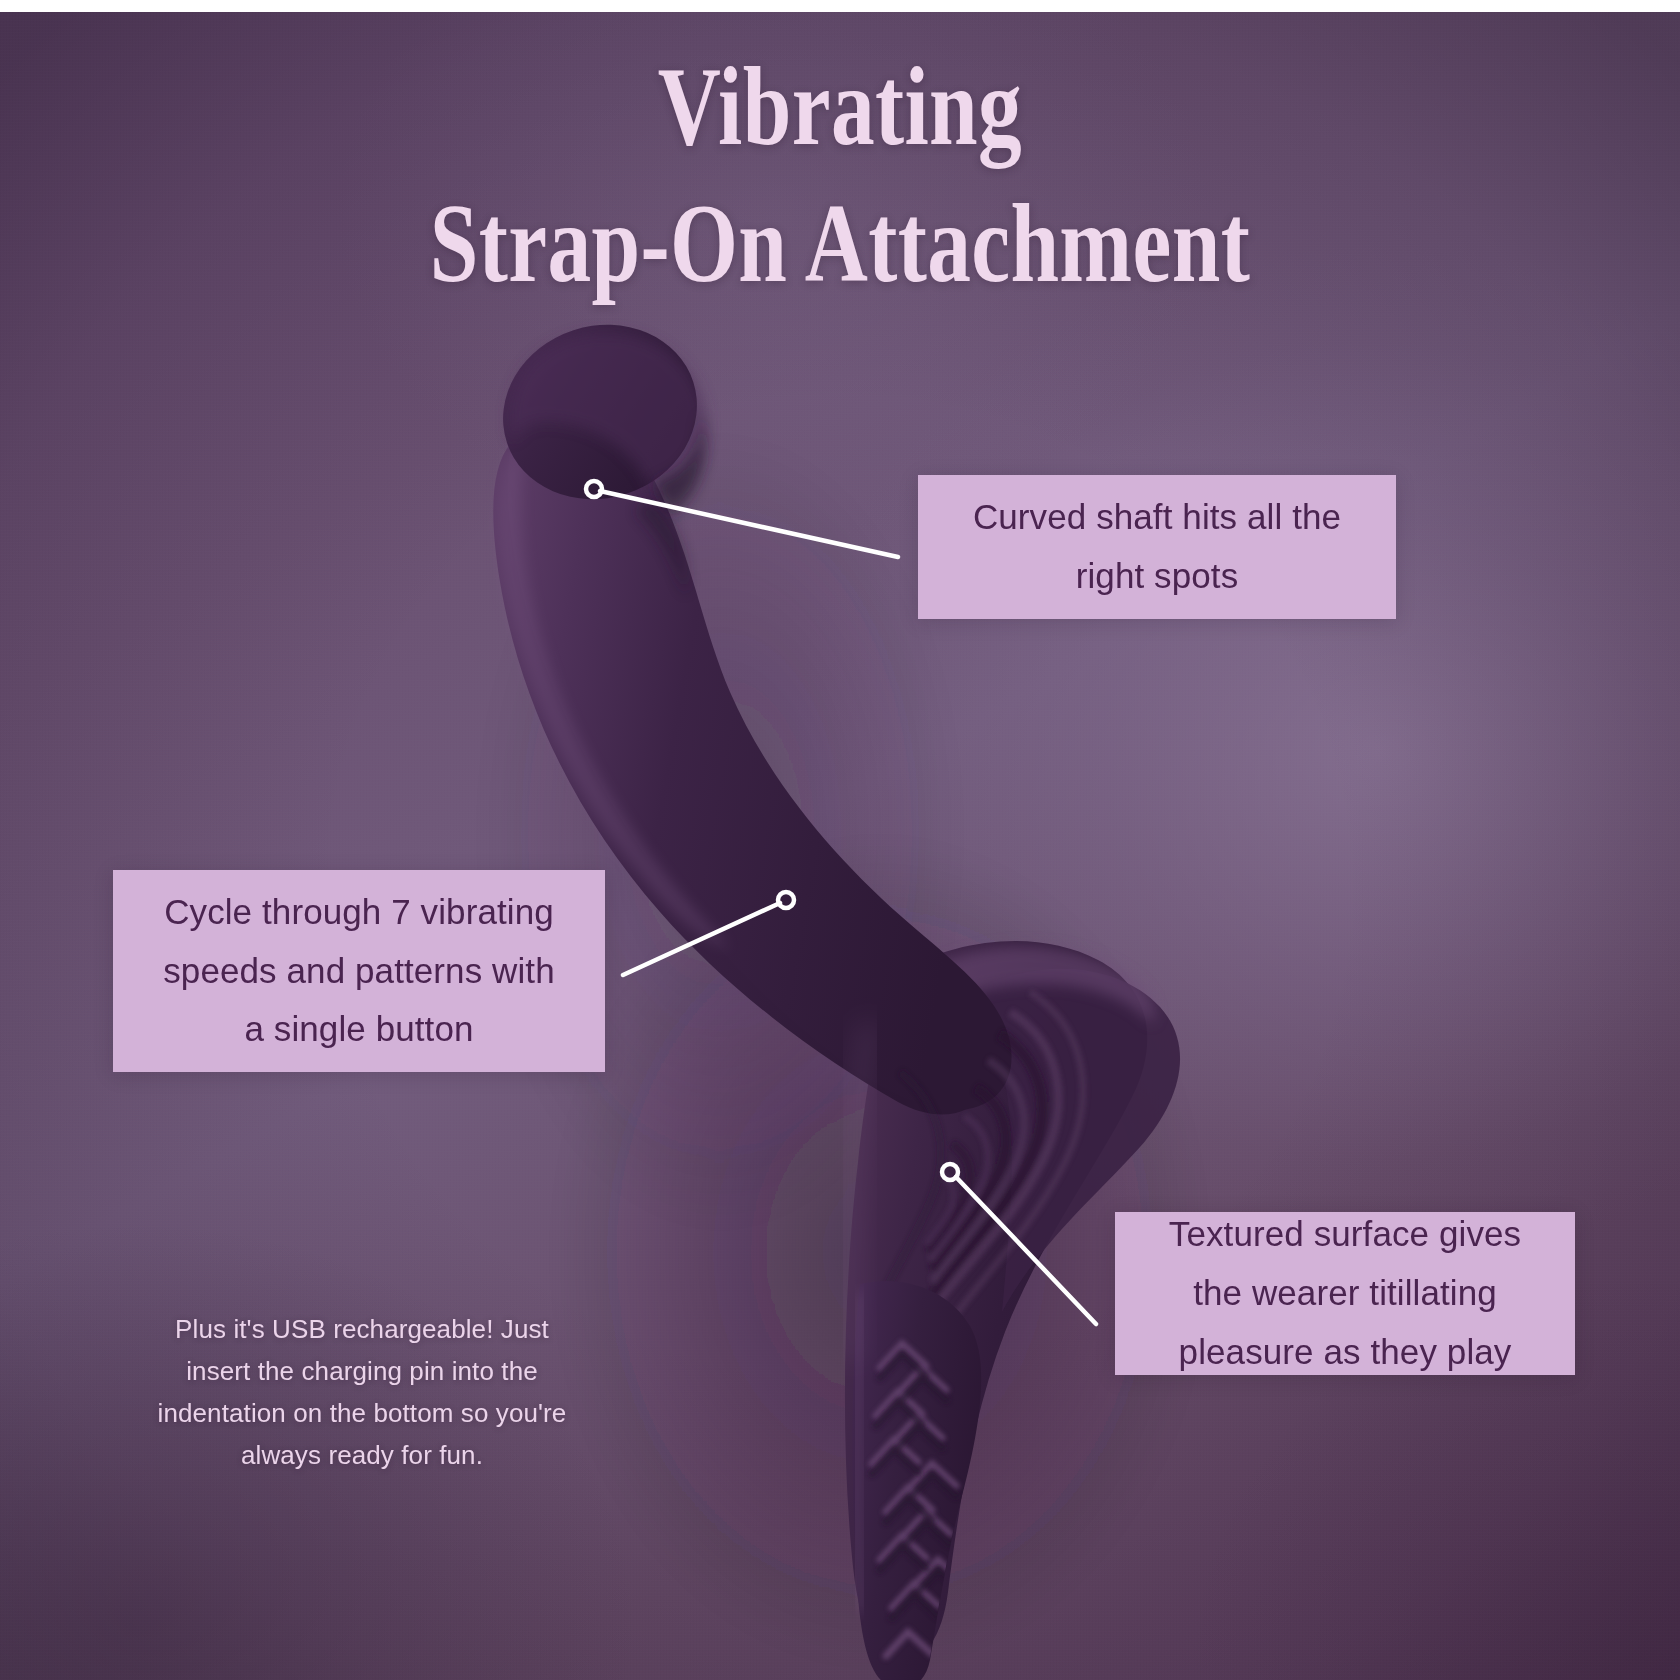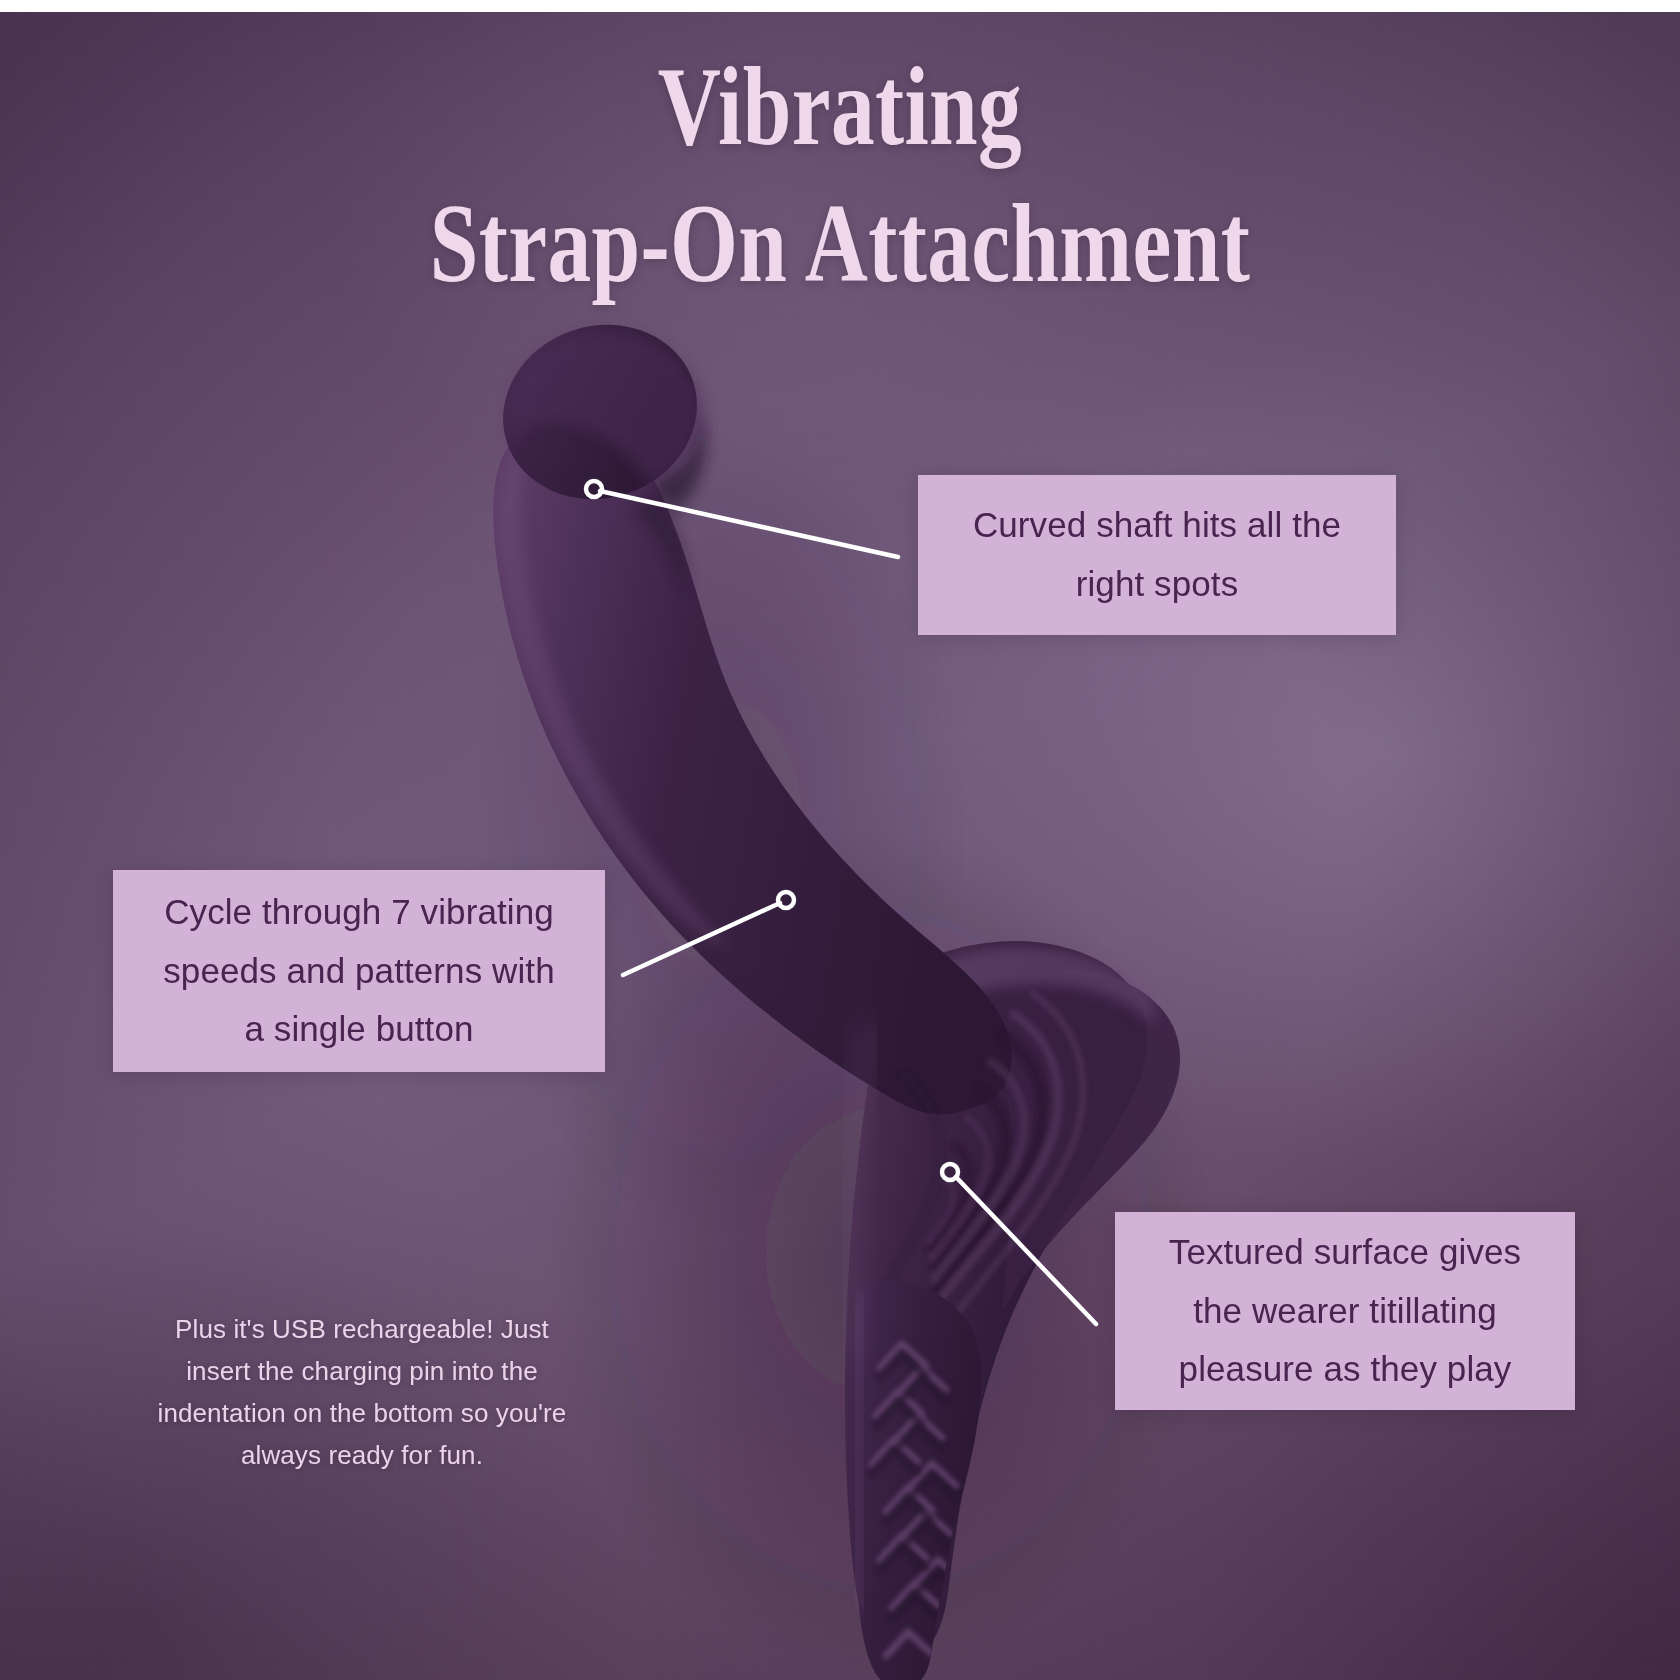--- a/index.html
+++ b/index.html
@@ -87,23 +87,23 @@
     font-family:"Liberation Sans", sans-serif;
     font-size:35px;
     line-height:1.68;
     text-align:center;
     display:flex; align-items:center; justify-content:center;
     padding:18px 26px;
     white-space:pre-line;
     letter-spacing:.1px;
     box-shadow:0 3px 18px rgba(38,18,42,.17);
   }
-  #callout-curved-shaft { left:918px;  top:463px;  width:478px; height:160px; }
+  #callout-curved-shaft { left:918px;  top:463px;  width:478px; height:144px; }
   #callout-speeds       { left:113px;  top:858px;  width:492px; height:202px; }
-  #callout-textured     { left:1115px; top:1200px; width:460px; height:198px;align-items:center; }
+  #callout-textured     { left:1115px; top:1200px; width:460px; height:163px;align-items:center; }
 
   
   #usb-note {
     position:absolute; left:62px; top:1296px; width:600px;
     color:#EBD4EA;
     font-size:26px;
     line-height:1.62;
     text-align:center;
     white-space:pre-line;
     letter-spacing:.1px;

